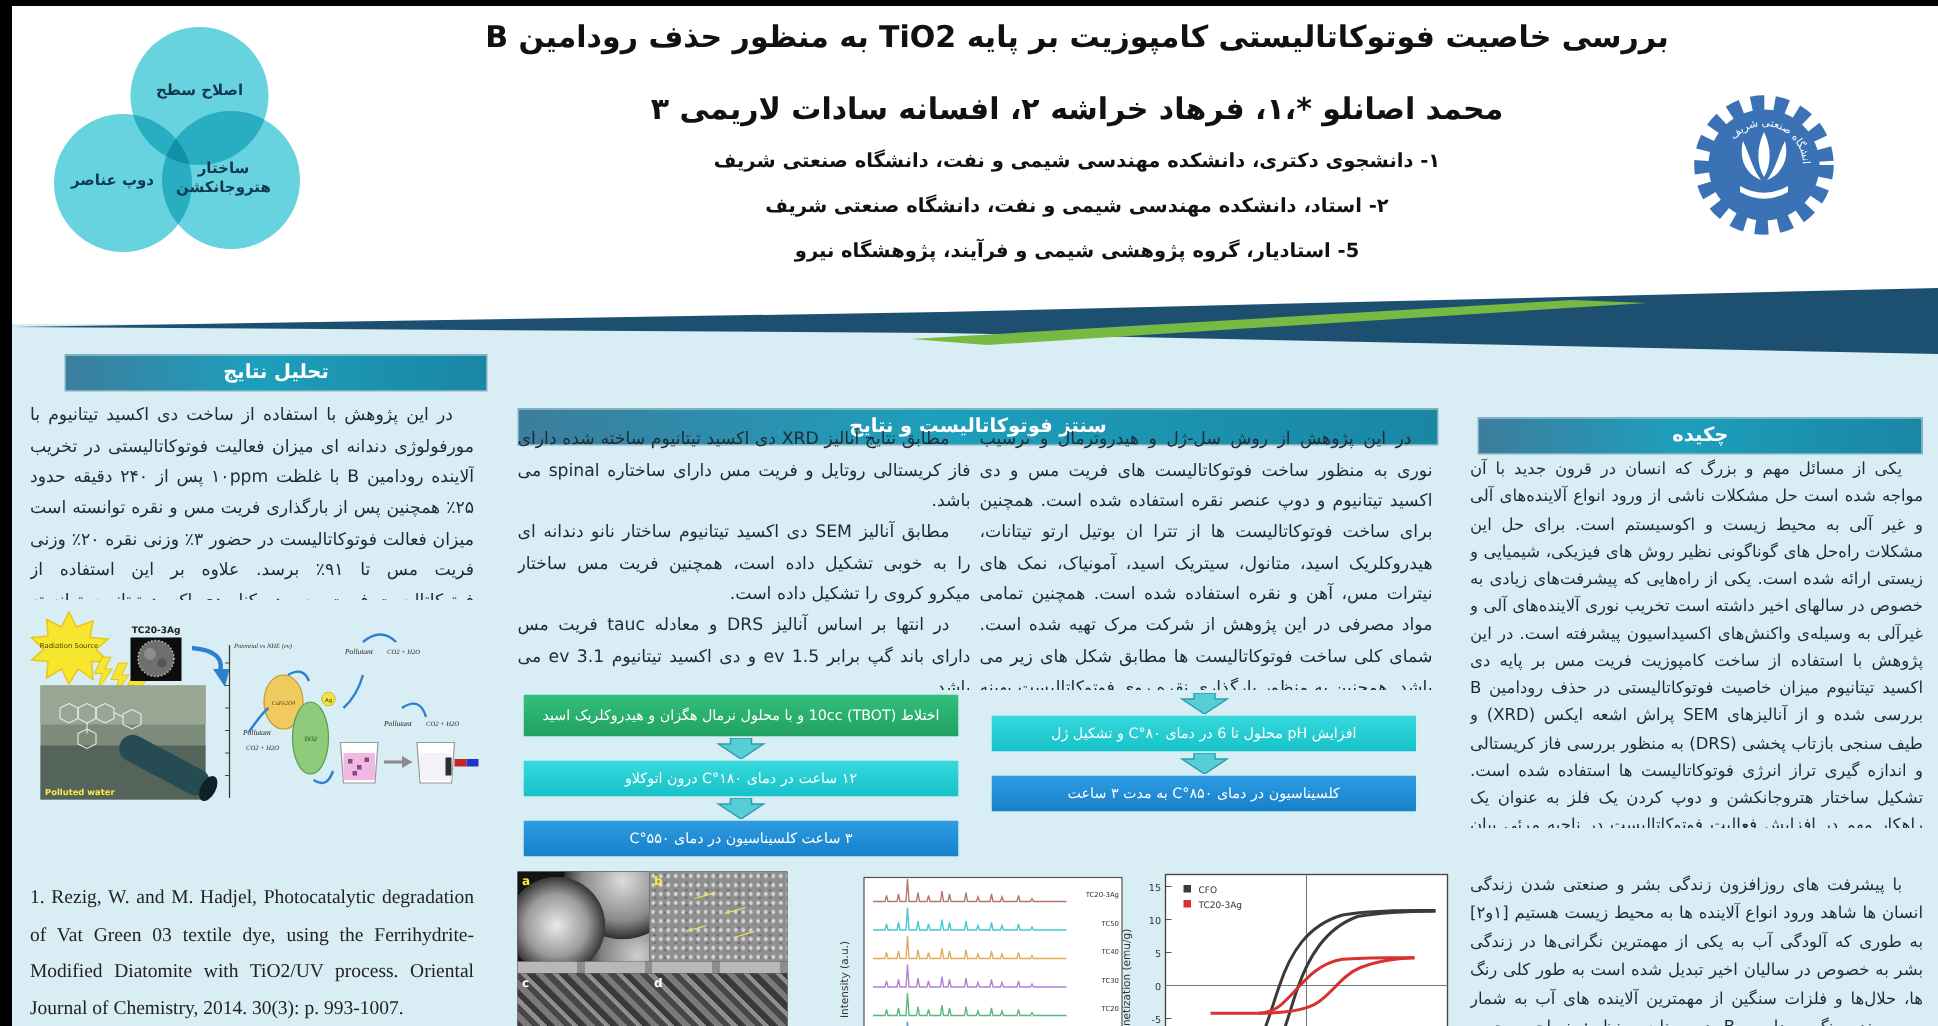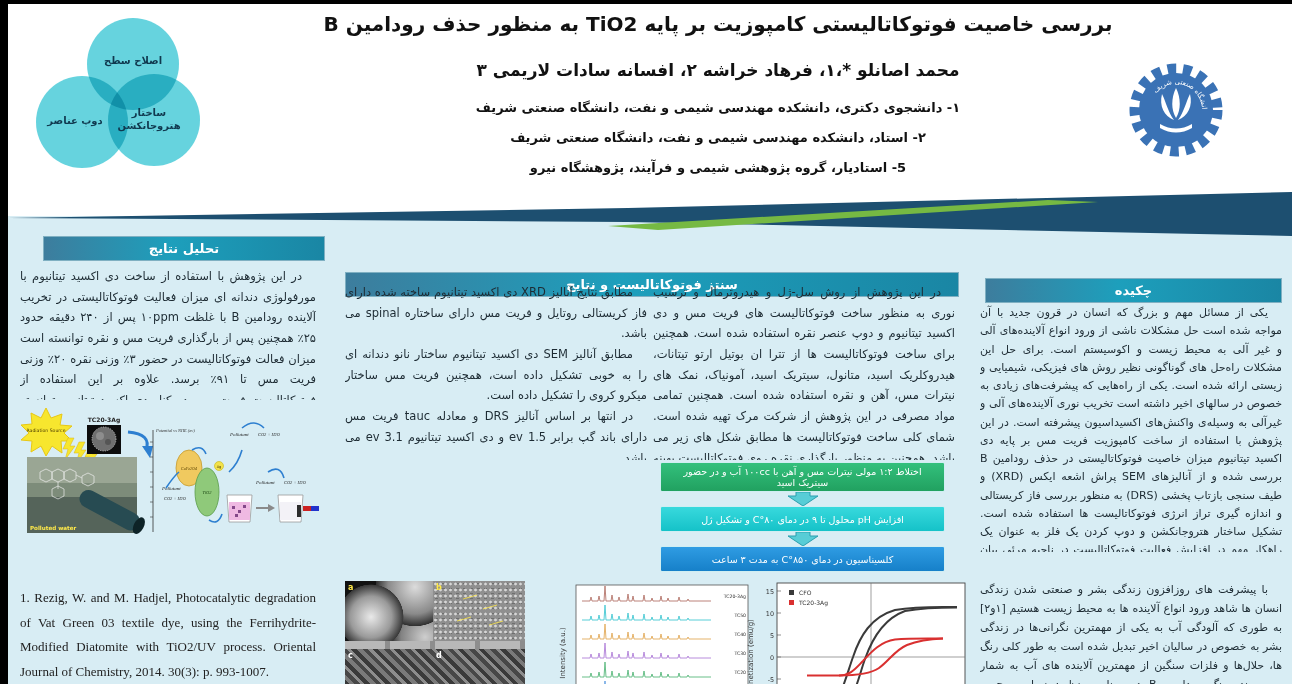--- a/index.html
+++ b/index.html
@@ -5,21 +5,21 @@
   html,body{margin:0;padding:0;background:#000;}
   body{width:1292px;height:684px;position:relative;overflow:hidden;
        font-family:"DejaVu Sans",sans-serif;}
   .poster{position:absolute;left:8px;top:4px;width:1284px;height:680px;
           background:#ffffff;overflow:hidden;}
   
   .header{position:absolute;left:0;top:0;width:1284px;height:192px;background:#fff;}
   .title{position:absolute;left:250px;top:8px;width:920px;text-align:center;
          font-size:20px;font-weight:bold;color:#111;direction:rtl;}
   .authors{position:absolute;left:300px;top:56px;width:820px;text-align:center;
-           font-size:17px;font-weight:bold;color:#111;direction:rtl;}
+           font-size:20px;font-weight:bold;color:#111;direction:rtl;}
   .affil{position:absolute;left:300px;width:820px;text-align:center;
          font-size:13px;font-weight:bold;color:#111;direction:rtl;}
   
   .venn{position:absolute;left:10px;top:14px;width:230px;height:170px;}
   .venn .c{position:absolute;width:92px;height:92px;border-radius:50%;
            background:rgba(64,200,214,0.8);mix-blend-mode:multiply;}
   .venn .lbl{position:absolute;font-size:10px;font-weight:bold;color:#10394f;
              text-align:center;direction:rtl;line-height:1.3;}
   
   .logo{position:absolute;left:1118px;top:56px;width:100px;height:100px;}
@@ -239,29 +239,43 @@
   <div class="ptext" style="left:337px;top:278px;width:302px;height:178px;">
     <p>مطابق نتایج آنالیز XRD دی اکسید تیتانیوم ساخته شده دارای فاز کریستالی روتایل و فریت مس دارای ساختاره spinal می باشد.</p>
     <p>مطابق آنالیز SEM دی اکسید تیتانیوم ساختار نانو دندانه ای را به خوبی تشکیل داده است، همچنین فریت مس ساختار میکرو کروی را تشکیل داده است.</p>
     <p>در انتها بر اساس آنالیز DRS و معادله tauc فریت مس دارای باند گپ برابر 1.5 ev و دی اکسید تیتانیوم 3.1 ev می باشد.</p>
   </div>
 
   <div class="ptext" style="left:645px;top:278px;width:302px;height:178px;">
     <p>در این پژوهش از روش سل-ژل و هیدروترمال و ترسیب نوری به منظور ساخت فوتوکاتالیست های فریت مس و دی اکسید تیتانیوم و دوپ عنصر نقره استفاده شده است. همچنین برای ساخت فوتوکاتالیست ها از تترا ان بوتیل ارتو تیتانات، هیدروکلریک اسید، متانول، سیتریک اسید، آمونیاک، نمک های نیترات مس، آهن و نقره استفاده شده است. همچنین تمامی مواد مصرفی در این پژوهش از شرکت مرک تهیه شده است. شمای کلی ساخت فوتوکاتالیست ها مطابق شکل های زیر می باشد. همچنین به منظور بارگذاری نقره روی فوتوکاتالیست بهینه در حضور گاز نیتروژن متانول و آب انجام شده است.</p>
   </div>
 
-
-  <div class="flow" style="left:652px;top:458px;width:285px;">
-    <div class="fbox fb1">اختلاط ۱:۲ مولی نیترات مس و آهن با ۱۰۰cc آب و در حضور سیتریک اسید</div>
+  <div class="flow" style="left:340px;top:458px;">
+    <div class="fbox fb1">اختلاط 10cc (TBOT) و با محلول نرمال هگزان و هیدروکلریک اسید</div>
     <div class="farrow">
       <svg width="40" height="14" viewBox="0 0 40 14">
           <path d="M13,0 h14 v4 h8 L20,14 5,4 h8 z" fill="#57cdd6" stroke="#2b9fae" stroke-width="1"></path>
         </svg>
     </div>
-    <div class="fbox fb2">افزایش pH محلول تا ۹ در دمای ۸۰°C و تشکیل ژل</div>
+    <div class="fbox fb2">۱۲ ساعت در دمای ۱۸۰°C درون اتوکلاو</div>
+    <div class="farrow">
+      <svg width="40" height="14" viewBox="0 0 40 14">
+          <path d="M13,0 h14 v4 h8 L20,14 5,4 h8 z" fill="#57cdd6" stroke="#2b9fae" stroke-width="1"></path>
+        </svg>
+    </div>
+    <div class="fbox fb3">۳ ساعت کلسیناسیون در دمای ۵۵۰°C</div>
+  </div>
+
+  <div class="flow" style="left:652px;top:458px;width:285px;">
+    <div class="farrow">
+      <svg width="40" height="14" viewBox="0 0 40 14">
+          <path d="M13,0 h14 v4 h8 L20,14 5,4 h8 z" fill="#57cdd6" stroke="#2b9fae" stroke-width="1"></path>
+        </svg>
+    </div>
+    <div class="fbox fb2">افزایش pH محلول تا 6 در دمای ۸۰°C و تشکیل ژل</div>
     <div class="farrow">
       <svg width="40" height="14" viewBox="0 0 40 14">
           <path d="M13,0 h14 v4 h8 L20,14 5,4 h8 z" fill="#57cdd6" stroke="#2b9fae" stroke-width="1"></path>
         </svg>
     </div>
     <div class="fbox fb3">کلسیناسیون در دمای ۸۵۰°C به مدت ۳ ساعت</div>
   </div>
 
   <div class="sem">
     <div class="row" style="top:0;">

